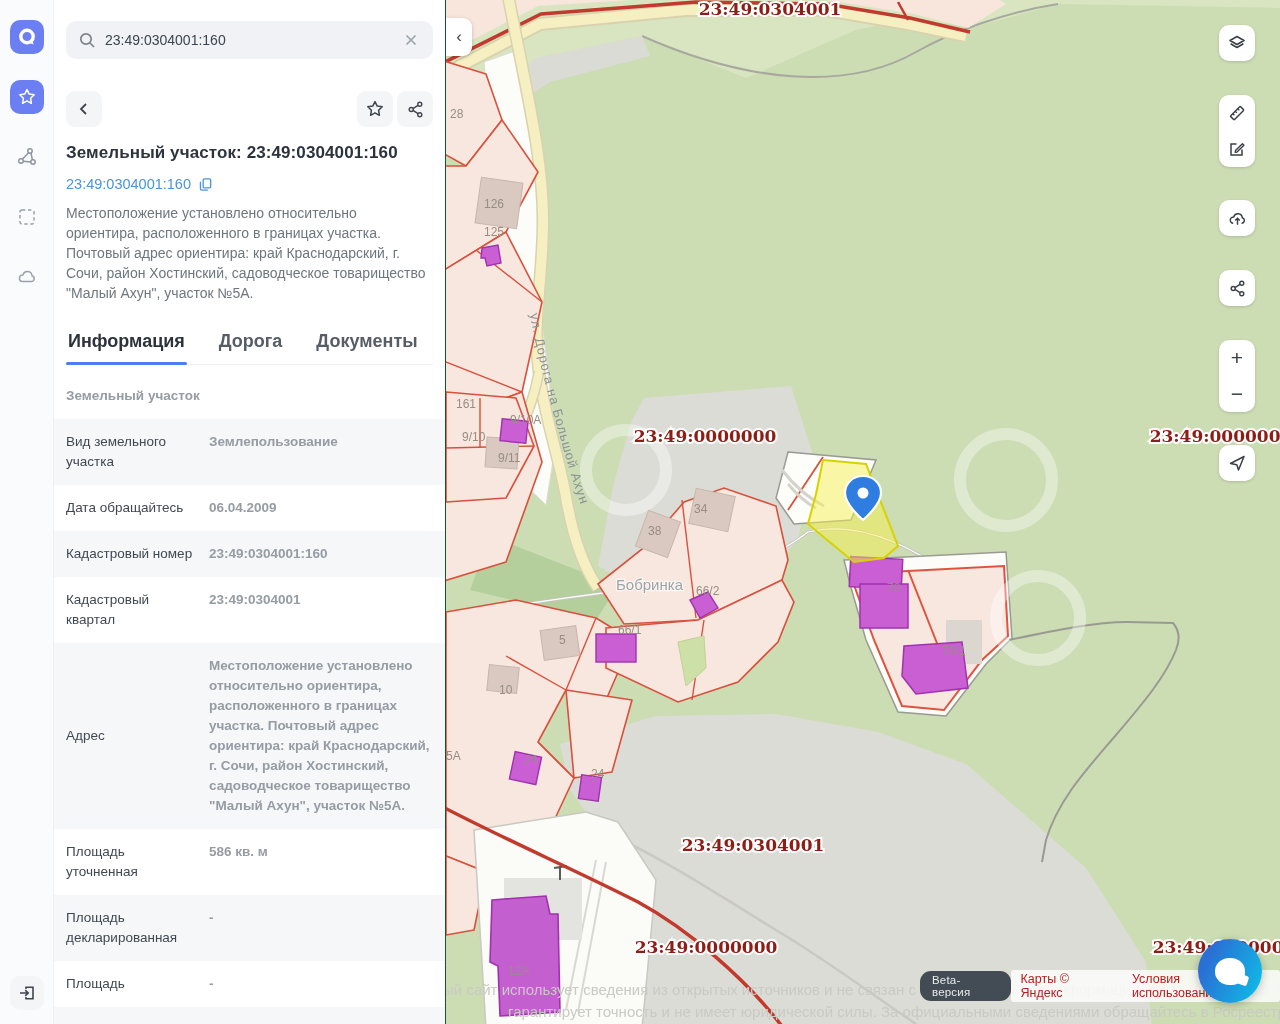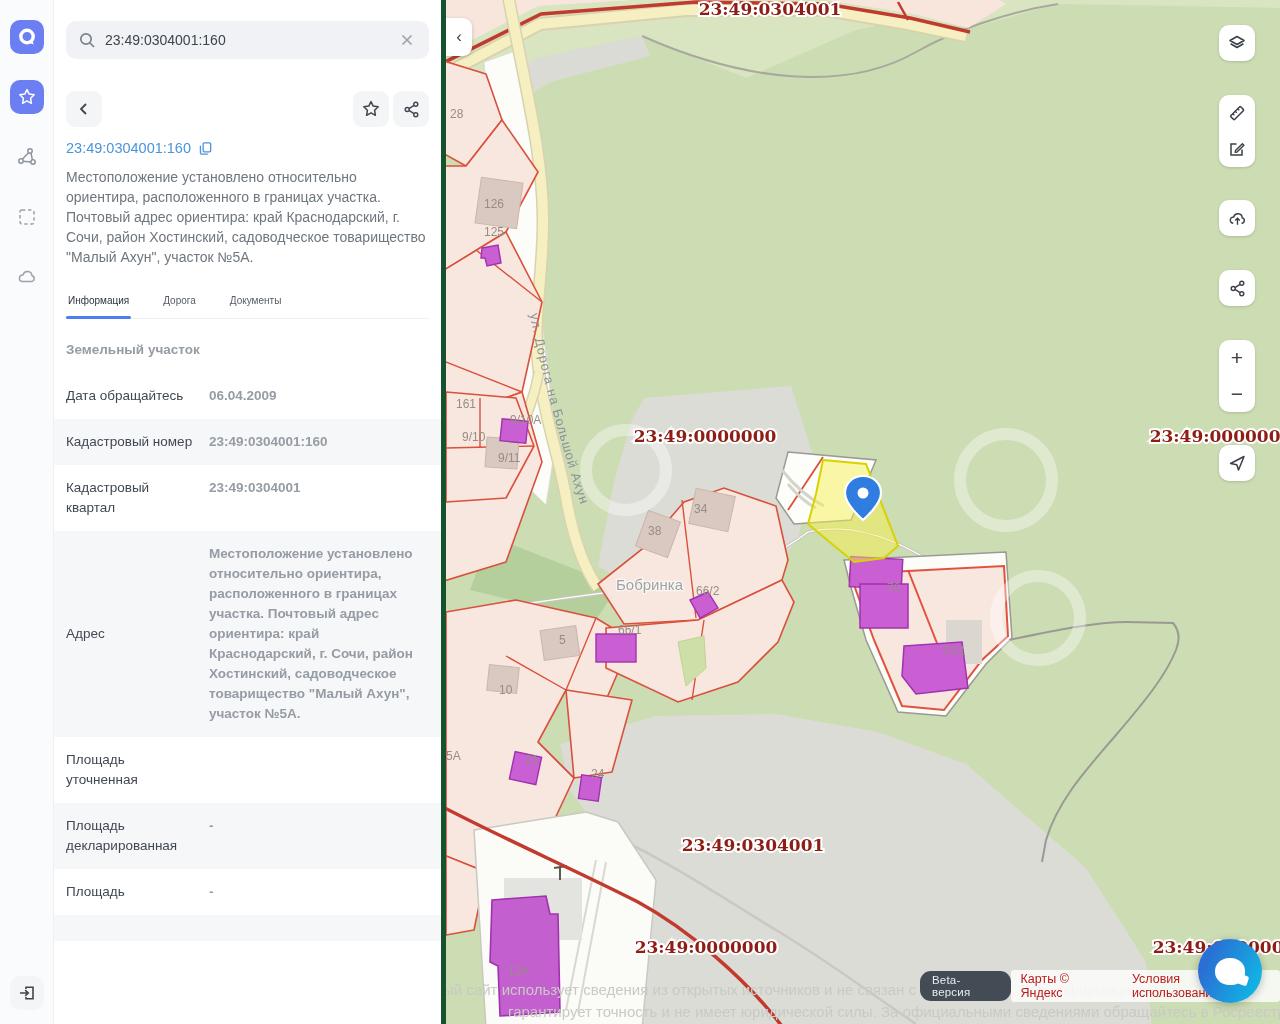--- a/index.html
+++ b/index.html
@@ -13,40 +13,40 @@
           flex-shrink:0; position:relative; }
   .rail-btn { width:34px; height:34px; border-radius:10px; display:flex; align-items:center;
               justify-content:center; margin-bottom:14px; background:transparent; border:none; cursor:pointer; }
   .rail-btn.brand, .rail-btn.active { background:#6c7ff2; }
   .rail-btn.spaced { margin-top:12px; }
   .rail-bottom { position:absolute; bottom:14px; left:10px; }
   .rail-bottom .rail-btn { background:#f4f5f7; margin-bottom:0; }
 
   
   .panel { width:392px; height:100%; background:#fff; flex-shrink:0; position:relative;
-           border-right:5px solid #14532d; }
+           border-right:1px solid #14532d; }
   .searchbar { margin:21px 12px 0 12px; height:38px; background:#f0f2f5; border-radius:10px;
                display:flex; align-items:center; padding:0 12px; }
   .searchbar input { flex:1; border:none; background:transparent; outline:none;
                      font-size:14px; color:#3c454f; margin-left:9px; font-family:inherit; }
   .clear-btn { background:none; border:none; cursor:pointer; display:flex; padding:2px; }
 
   .panel-head { display:flex; align-items:center; margin:32px 12px 0 12px; }
   .sq-btn { width:36px; height:36px; border-radius:9px; background:#f4f5f7; border:none;
             display:flex; align-items:center; justify-content:center; cursor:pointer; }
   .panel-head .spacer { flex:1; }
   .panel-head .sq-btn + .sq-btn { margin-left:4px; }
 
   .p-title { margin:16px 12px 0 12px; font-size:17px; font-weight:700; color:#2c333c; letter-spacing:.1px; }
   .p-link-row { margin:13px 12px 0 12px; display:flex; align-items:center; gap:7px; }
   .p-link { font-size:14.5px; color:#4a94dd; text-decoration:none; font-weight:500; }
   .p-desc { margin:11px 12px 0 12px; font-size:14px; line-height:20px; color:#6e767e; }
 
   .tabs { display:flex; gap:30px; margin:22px 12px 0 12px; border-bottom:1px solid #eef0f2; }
-  .tab { font-size:10px; font-weight:400; color:#565d66; padding:6px 2px 12px 2px;
+  .tab { font-size:18px; font-weight:700; color:#565d66; padding:6px 2px 12px 2px;
          background:none; border:none; cursor:pointer; position:relative; font-family:inherit; }
   .tab.active { color:#2c333c; }
   .tab.active::after { content:""; position:absolute; left:0; right:0; bottom:-1px;
                        height:3px; border-radius:2px; background:#4f7df2; }
 
   .info-table { margin-top:8px; }
   .info-row { display:flex; padding:13px 12px 13px 12px; }
   .info-row.stripe { background:#f6f7f9; }
   .info-label { width:143px; flex-shrink:0; font-size:13.5px; line-height:20px; color:#404852; padding-right:10px; }
   .info-value { flex:1; font-size:13.5px; line-height:20px; color:#959ca4;font-weight:bold; }
@@ -172,20 +172,21 @@
       <button class="sq-btn">
         <svg width="19" height="19" viewBox="0 0 20 20">
           <circle cx="14.5" cy="4.5" r="2.1" fill="none" stroke="#3f464e" stroke-width="1.5"></circle>
           <circle cx="5.5" cy="10" r="2.1" fill="none" stroke="#3f464e" stroke-width="1.5"></circle>
           <circle cx="14.5" cy="15.5" r="2.1" fill="none" stroke="#3f464e" stroke-width="1.5"></circle>
           <path d="M7.4 9 L12.6 5.6 M7.4 11 L12.6 14.4" stroke="#3f464e" stroke-width="1.5"></path>
         </svg>
       </button>
     </div>
 
+    <h1 class="p-title">Земельный участок: 23:49:0304001:160</h1>
 
     <div class="p-link-row">
       <a href="#" class="p-link">23:49:0304001:160</a>
       <svg width="15" height="15" viewBox="0 0 16 16">
         <rect x="5.5" y="2" width="8" height="9.5" rx="1.2" fill="none" stroke="#4a94dd" stroke-width="1.4"></rect>
         <path d="M10.5 14 H4 a1.4 1.4 0 0 1 -1.4 -1.4 V5" fill="none" stroke="#4a94dd" stroke-width="1.4"></path>
       </svg>
     </div>
 
     <p class="p-desc">Местоположение установлено относительно ориентира, расположенного в границах участка. Почтовый адрес ориентира: край Краснодарский, г. Сочи, район Хостинский, садоводческое товарищество "Малый Ахун", участок №5А.</p>
@@ -193,38 +194,43 @@
     <div class="tabs">
       <button class="tab active">Информация</button>
       <button class="tab">Дорога</button>
       <button class="tab">Документы</button>
     </div>
 
     <div class="info-table">
       <div class="info-row">
         <div class="info-value">Земельный участок</div>
       </div>
+      <div class="info-row stripe">
+        <div class="info-label">Вид земельного участка</div>
+        <div class="info-value">Землепользование</div>
+      </div>
       <div class="info-row">
         <div class="info-label">Дата обращайтесь</div>
         <div class="info-value">06.04.2009</div>
       </div>
       <div class="info-row stripe">
         <div class="info-label">Кадастровый номер</div>
         <div class="info-value">23:49:0304001:160</div>
       </div>
       <div class="info-row">
         <div class="info-label">Кадастровый квартал</div>
         <div class="info-value">23:49:0304001</div>
       </div>
       <div class="info-row stripe tall">
         <div class="info-label">Адрес</div>
         <div class="info-value">Местоположение установлено относительно ориентира, расположенного в границах участка. Почтовый адрес ориентира: край Краснодарский, г. Сочи, район Хостинский, садоводческое товарищество "Малый Ахун", участок №5А.</div>
       </div>
       <div class="info-row">
         <div class="info-label">Площадь уточненная</div>
+        <div class="info-value">586 кв. м</div>
       </div>
       <div class="info-row stripe">
         <div class="info-label">Площадь декларированная</div>
         <div class="info-value">-</div>
       </div>
       <div class="info-row">
         <div class="info-label">Площадь</div>
         <div class="info-value">-</div>
       </div>
       <div class="info-row stripe">

